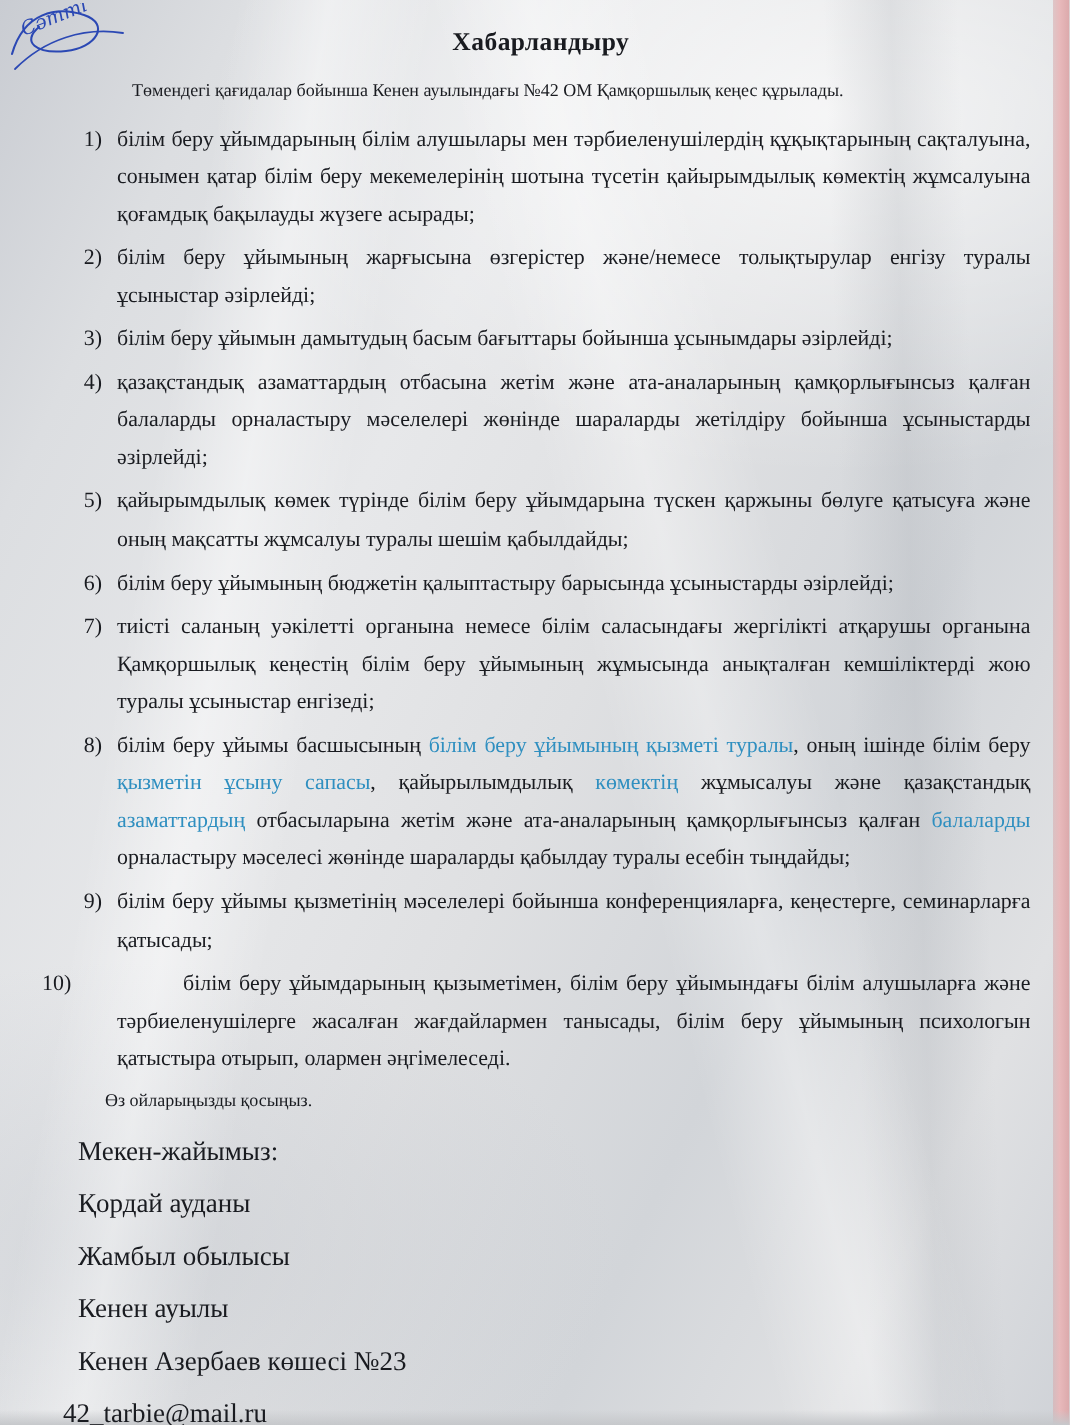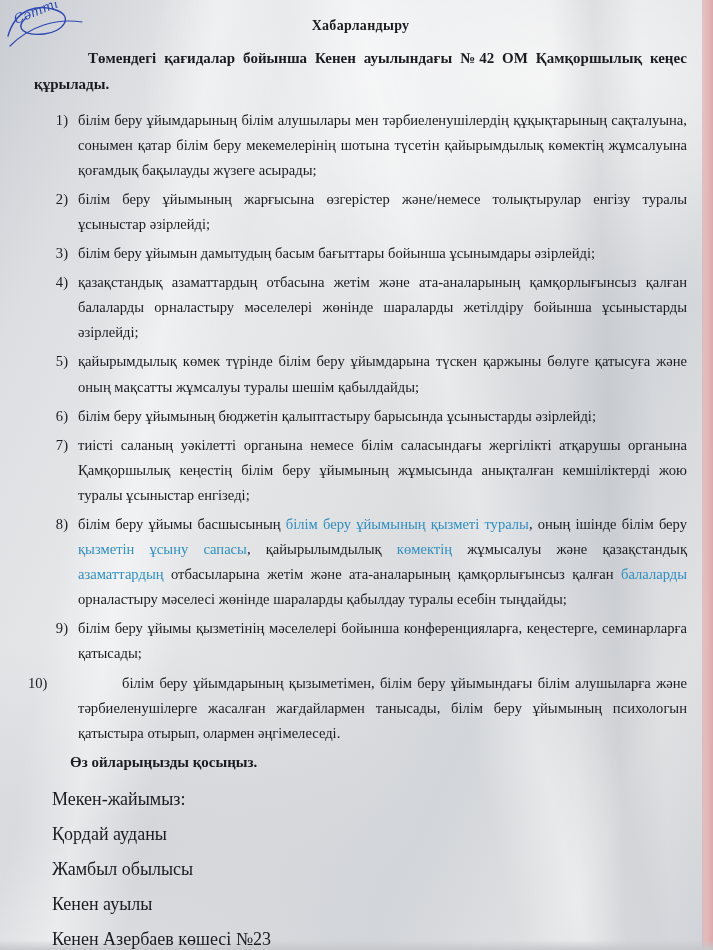--- a/index.html
+++ b/index.html
@@ -57,32 +57,31 @@
   #content {
     position: relative;
     padding: 16px 26px 0 34px;
     box-sizing: border-box;
     color: #191b20;
   }
 
   .doc-title {
     text-align: center;
     font-weight: bold;
-    font-size: 14px;
+    font-size: 17px;
     letter-spacing: 0.3px;
     margin: 2px 0 12px 0;
   }
 
   .para {
     text-align: justify;
     text-justify: inter-word;
-    font-size: 15px;
+    font-size: 12px;
     line-height: 1.72;
     margin: 0 0 6px 0;
-    font-weight: bold;
   }
   .intro {
     text-indent: 54px;
     margin-bottom: 10px;
   }
 
   ol.clauses {
     list-style: none;
     margin: 0;
     padding: 0;

